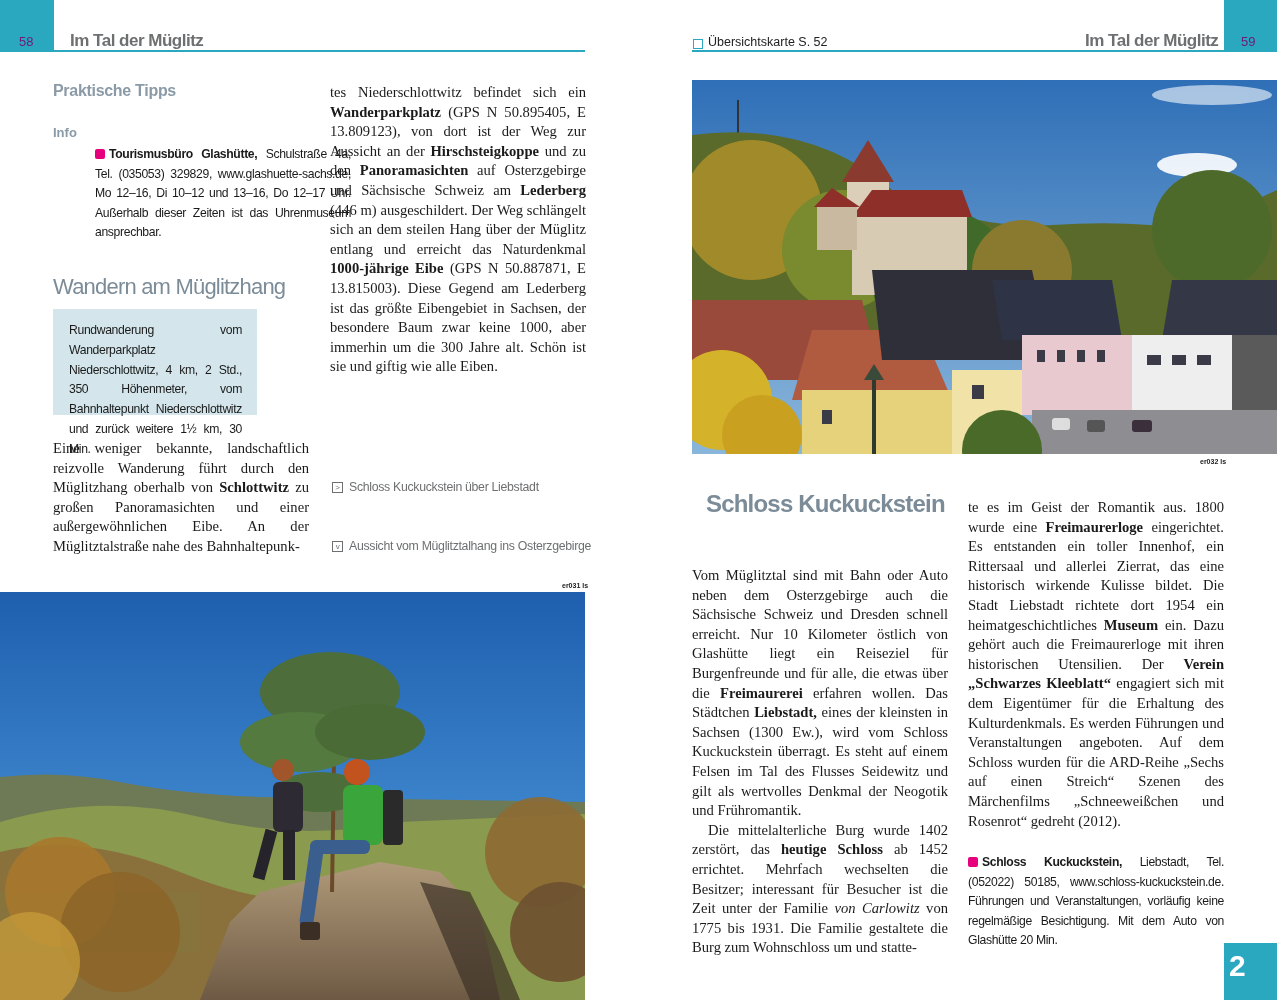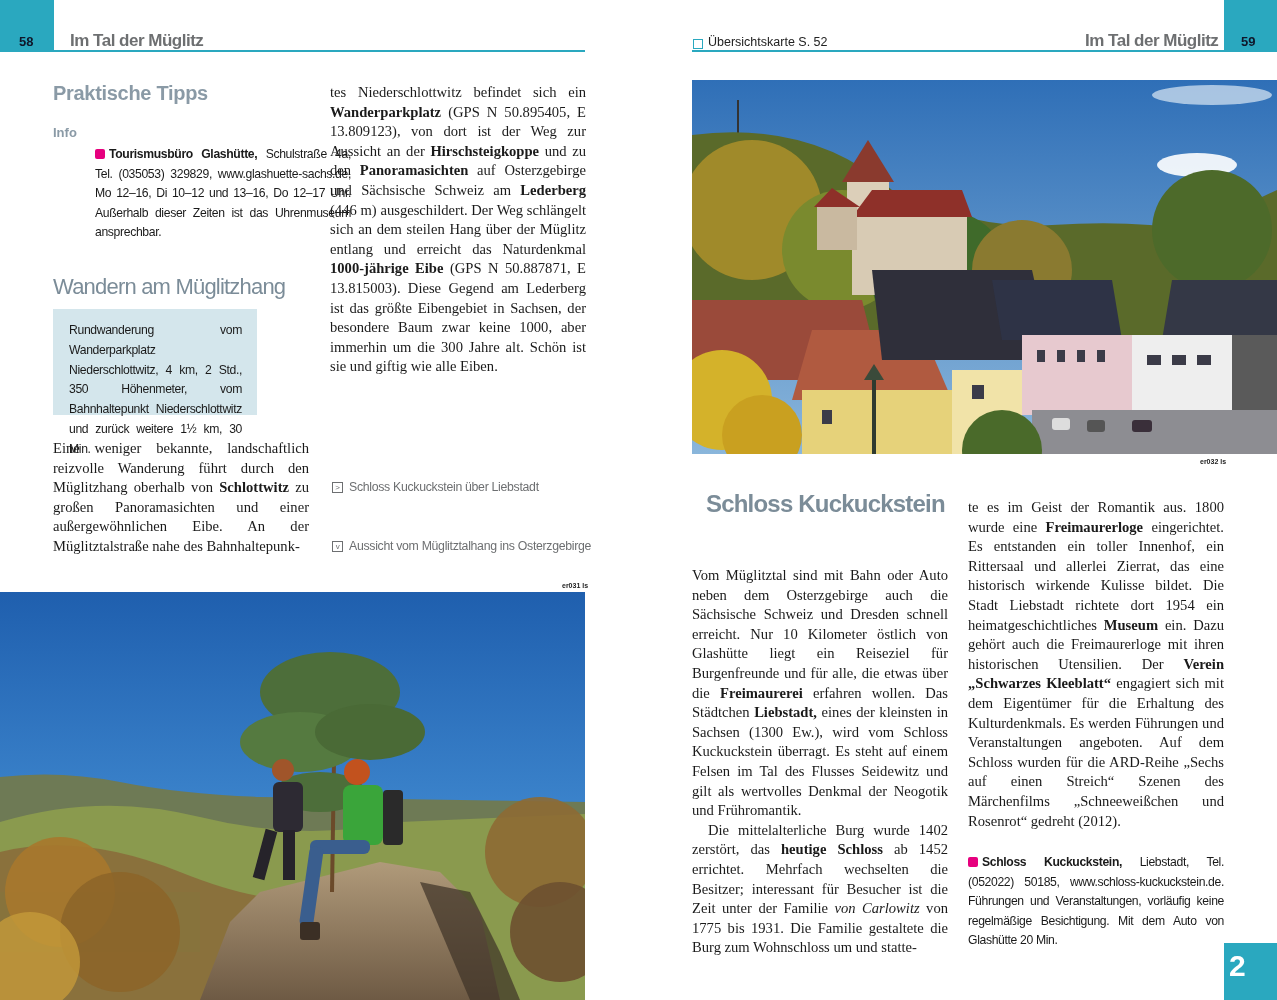--- a/index.html
+++ b/index.html
@@ -1,33 +1,33 @@
 <!DOCTYPE html>
 <html><head>
 <meta charset="utf-8">
 <style>
   * { box-sizing: border-box; margin: 0; padding: 0; }
   html, body { width: 1277px; height: 1000px; background: #ffffff; overflow: hidden; }
   body { position: relative; font-family: "Liberation Serif", serif; color: #1a1a1a; }
 
   
-  .pagetab { position: absolute; background: #2aa8bf; color: #0f172a; font-family: "Liberation Sans", sans-serif; font-weight: bold; font-size: 13px; }
+  .pagetab { position: absolute; background: #2aa8bf; color: #701a75; font-family: "Liberation Sans", sans-serif; font-weight: normal; font-size: 13px; }
   .pagetab.left { left: 0; top: 0; width: 54px; height: 52px; }
   .pagetab.left span { position: absolute; left: 19px; top: 34px; }
   .pagetab.right { left: 1224px; top: 0; width: 53px; height: 52px; }
   .pagetab.right span { position: absolute; left: 17px; top: 34px; }
 
   .header-rule { position: absolute; height: 2px; background: #2aa8bf; }
   .running-title { position: absolute; font-family: "Liberation Sans", sans-serif; font-weight: bold; font-size: 17px; color: #6d6f71; letter-spacing: -0.5px; }
 
   .map-ref { position: absolute; left: 693px; top: 35px; font-family: "Liberation Sans", sans-serif; font-size: 12.5px; color: #222; display: flex; align-items: flex-end; }
   .square-icon { display: inline-block; width: 10px; height: 10px; border: 1.3px solid #2aa8bf; margin-right: 5px; }
 
   
-  .h-tipps { position: absolute; left: 53px; top: 82px; font-family: "Liberation Sans", sans-serif; font-weight: bold; font-size: 20px; color: #8a9aa6; letter-spacing: -0.3px; }
+  .h-tipps { position: absolute; left: 53px; top: 82px; font-family: "Liberation Sans", sans-serif; font-weight: bold; font-size: 16px; color: #8a9aa6; letter-spacing: -0.3px; }
   .h-info { position: absolute; left: 53px; top: 125px; font-family: "Liberation Sans", sans-serif; font-weight: bold; font-size: 13px; color: #8a9aa6; }
   .info-block { position: absolute; left: 53px; top: 145px; width: 256px; font-family: "Liberation Sans", sans-serif; font-size: 12.2px; line-height: 19.6px; text-align: justify; letter-spacing: -0.35px; color: #1a1a1a; margin-left: 42px; }
   .bullet-icon { display: inline-block; width: 10px; height: 10px; border-radius: 2px; background: #e6007e; margin-right: 4px; vertical-align: -1px; }
   .b { font-weight: bold; }
 
   .h-wandern { position: absolute; left: 53px; top: 274px; font-family: "Liberation Sans", sans-serif; font-weight: normal; font-size: 22px; color: #7b8c98; letter-spacing: -0.8px; }
   .info-box { position: absolute; left: 53px; top: 309px; width: 204px; height: 106px; background: #d4e6ec; padding: 12px 15px 0 16px; font-family: "Liberation Sans", sans-serif; font-size: 12.2px; line-height: 19.8px; text-align: justify; letter-spacing: -0.35px; color: #1a1a1a; }
 
   .body-col { position: absolute; font-family: "Liberation Serif", serif; font-size: 14.6px; line-height: 19.6px; text-align: justify; color: #1a1a1a; hyphens: manual; }
   .col-l1 { left: 53px; top: 439px; width: 256px; }

